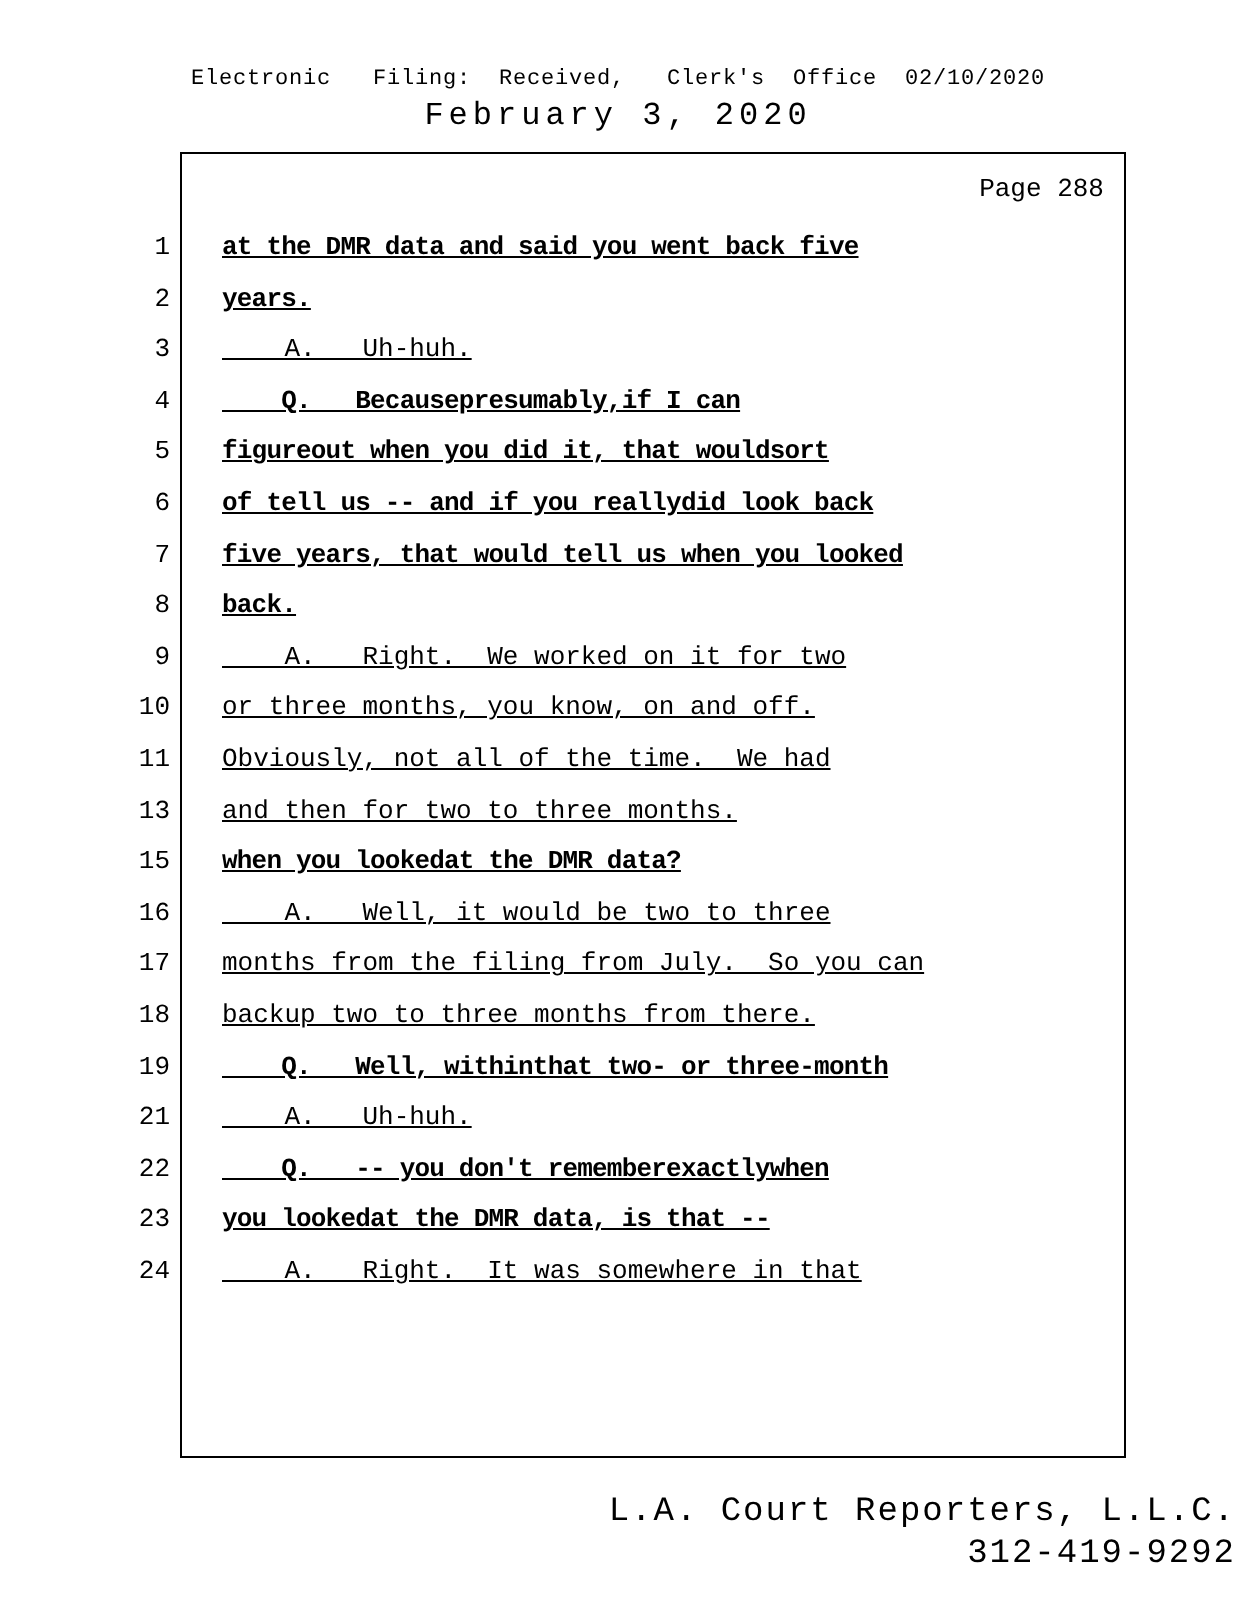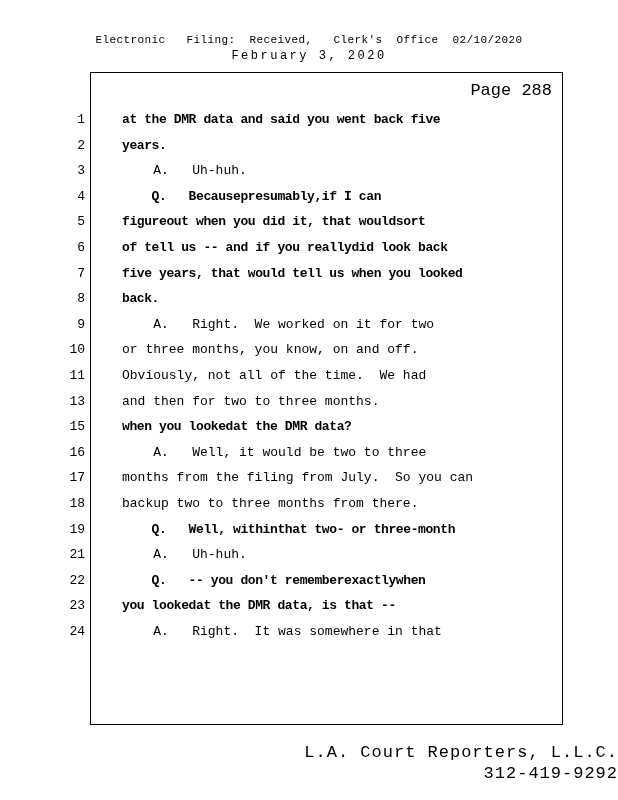--- a/index.html
+++ b/index.html
@@ -19,60 +19,61 @@
   .header {
     text-align: center;
     padding-top: 34px;
   }
   .efiling-line {
     font-size: 11px;
     letter-spacing: 0.4px;
     white-space: pre;
   }
   .date-line {
-    font-size: 12px;
+    font-size: 16px;
     letter-spacing: 2.5px;
     margin-top: 3px;
   }
   .box-wrap {
     position: relative;
     margin: 9px 0 0 90px;
     width: 473px;
   }
   .box {
     border: 1px solid #000000;
     min-height: 653px;
     padding: 8px 0 10px 0;
     background: #ffffff;
   }
   .page-label {
     text-align: right;
-    font-size: 17px;
+    font-size: 13px;
     padding-right: 10px;
     height: 26px;
     line-height: 20px;
   }
   .t-line {
     position: relative;
     height: 25.6px;
     line-height: 25.6px;
     font-size: 13px;
   }
   .t-lnum {
     position: absolute;
     left: -40px;
     top: 0;
     width: 34px;
     text-align: right;
     font-weight: normal;
   }
   .t-ltext {
     display: block;
-    margin-left: 31px;
+    margin-left: 20px;
     white-space: pre;
+    text-decoration: underline;
   }
   .t-line.bold .t-ltext {
     font-weight: bold;
     letter-spacing: -0.4px;
   }
   .footer {
     text-align: right;
     margin-top: 18px;
     font-size: 17px;
     letter-spacing: 1px;

